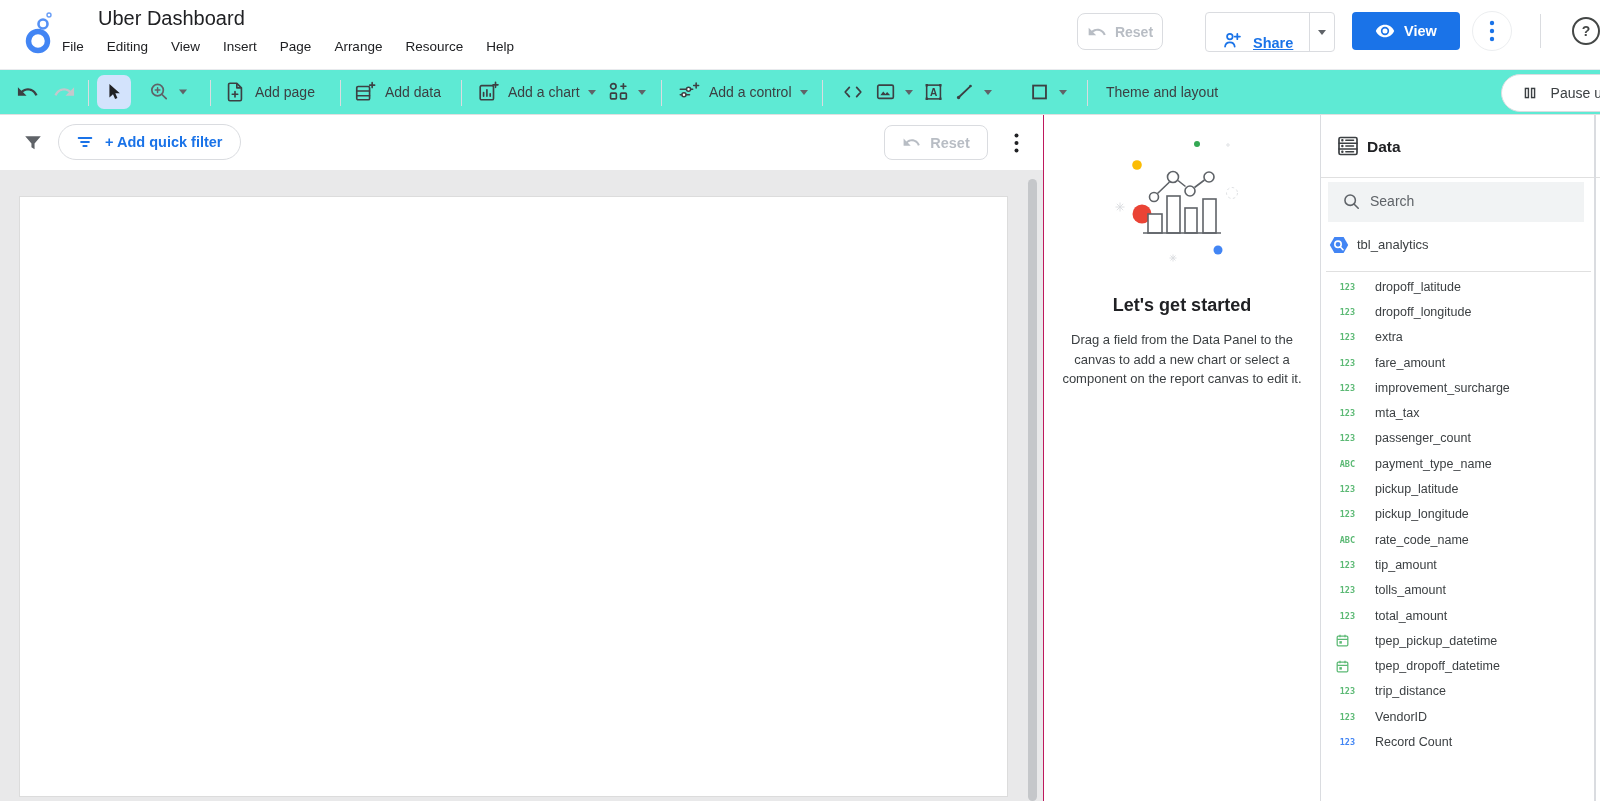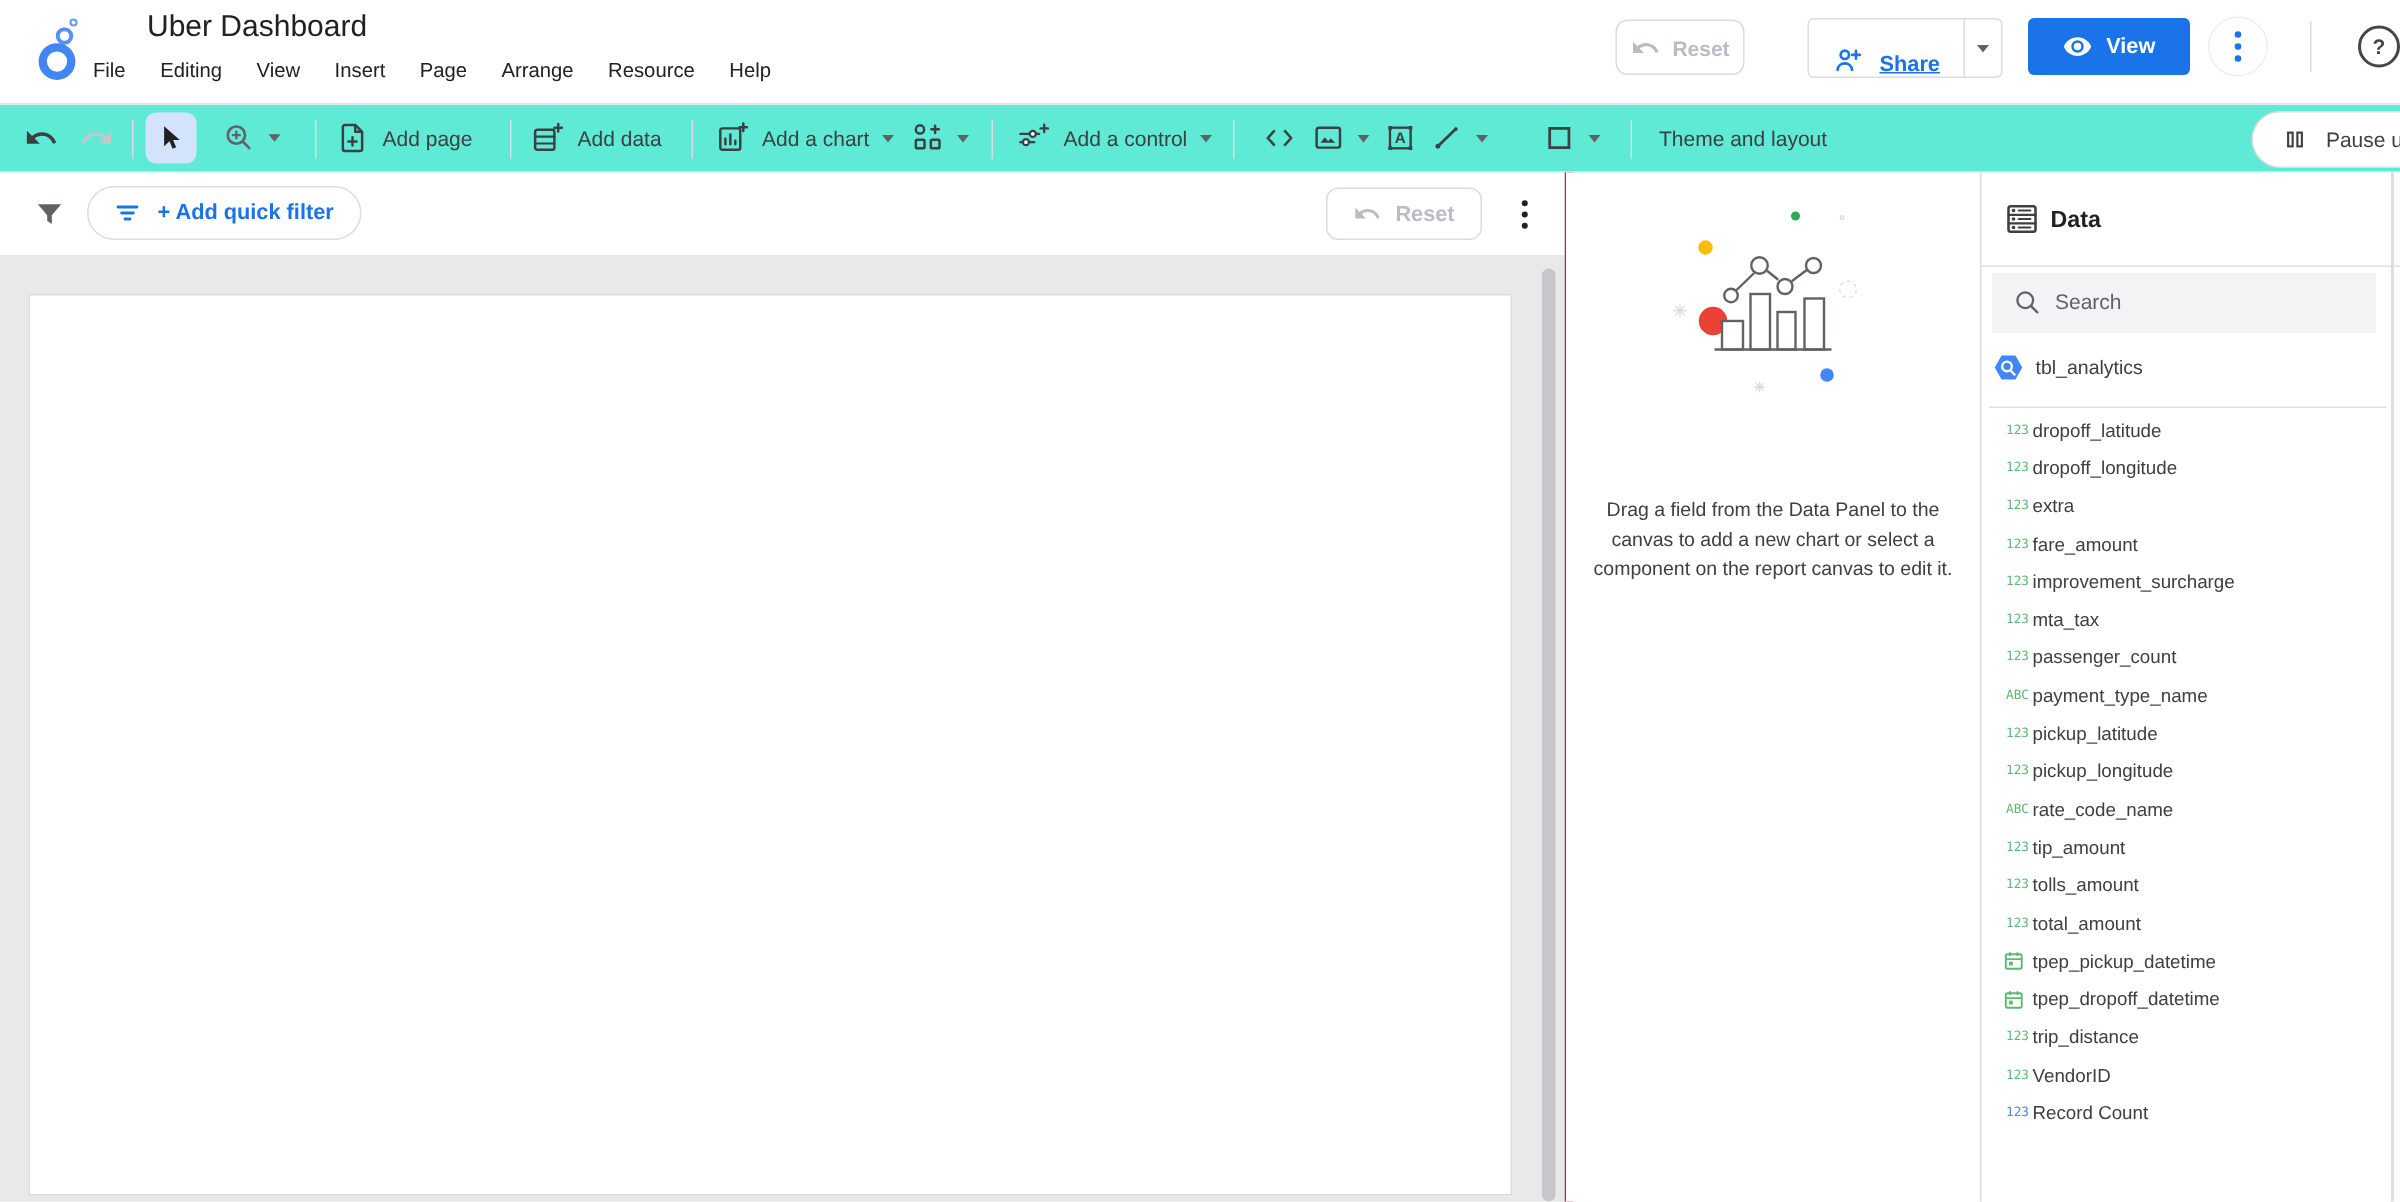--- a/index.html
+++ b/index.html
@@ -60,22 +60,22 @@
   #data-header-divider{position:absolute;left:0;top:62px;width:100%;height:1px;background:#e0e0e0;}
   #data-search{position:absolute;left:7px;top:67px;width:256px;height:40px;background:#f1f3f4;border-radius:0;cursor:text;text-align:right;}
   #search-icon{position:absolute;left:13px;top:9px;}
   #search-placeholder{position:absolute;left:42px;top:11px;font-size:14px;color:#5f6368;}
   #source-row{position:absolute;left:0;top:115px;width:100%;height:30px;cursor:pointer;}
   #bq-icon{position:absolute;left:6px;top:3px;}
   #source-name{position:absolute;left:36px;top:7px;font-size:13px;color:#3c4043;}
   #source-divider{position:absolute;left:5px;top:156px;width:265px;height:1px;background:#e0e0e0;}
   #field-list{position:absolute;left:0;top:159px;width:273px;}
   .field-row{height:25.3px;display:flex;align-items:center;padding-left:14px;cursor:grab;}
-  .ficon{width:20px;margin-right:0;flex:none;font-family:"DejaVu Sans Mono",monospace;
-    font-size:8.5px;font-weight:normal;color:#5bb974;text-align:center;}
+  .ficon{width:20px;margin-right:20px;flex:none;font-family:"DejaVu Sans Mono",monospace;
+    font-size:8.5px;font-weight:bold;color:#5bb974;text-align:right;}
   .ficon.metric{color:#4285f4;}
   .fname{font-size:12.5px;color:#3c4043;white-space:nowrap;}
   #panel-right-line{position:absolute;left:273px;top:0;width:2px;height:686px;background:#dadce0;}
 </style>
 </head>
 <body>
 
 <div id="header">
   <span id="logo">
     <svg width="44" height="50" viewBox="0 0 44 50">
@@ -360,20 +360,21 @@
         <rect x="123" y="74" width="13" height="34"></rect>
         <path d="M63 108h78" fill="none"></path>
         <path d="M77.5 68.5 89.5 57M98 55.5l7.5 6M114.5 62.5l10-7.5" fill="none"></path>
         <circle cx="74" cy="72" r="4.5"></circle>
         <circle cx="93" cy="52" r="5.5"></circle>
         <circle cx="110" cy="66" r="5"></circle>
         <circle cx="129" cy="52" r="5"></circle>
       </g>
     </svg>
   </span>
+  <div id="gs-title">Let's get started</div>
   <div id="gs-body">Drag a field from the Data Panel to the canvas to add a new chart or select a component on the report canvas to edit it.</div>
 </div>
 
 <div id="data-panel">
   <span id="data-header-icon">
     <svg width="24" height="24" viewBox="0 0 24 24" fill="none" stroke="#3c4043" stroke-width="1.7" stroke-linecap="round">
       <rect x="3" y="3.5" width="18" height="17" rx="1.5"></rect>
       <path d="M3 9.2h18M3 14.9h18" stroke-width="1.5"></path>
       <path d="M6.3 6.3h.1M6.3 12h.1M6.3 17.7h.1" stroke-width="2.4"></path>
       <path d="M9.8 6.3h7.8M9.8 12h7.8M9.8 17.7h7.8" stroke-width="1.4"></path>

